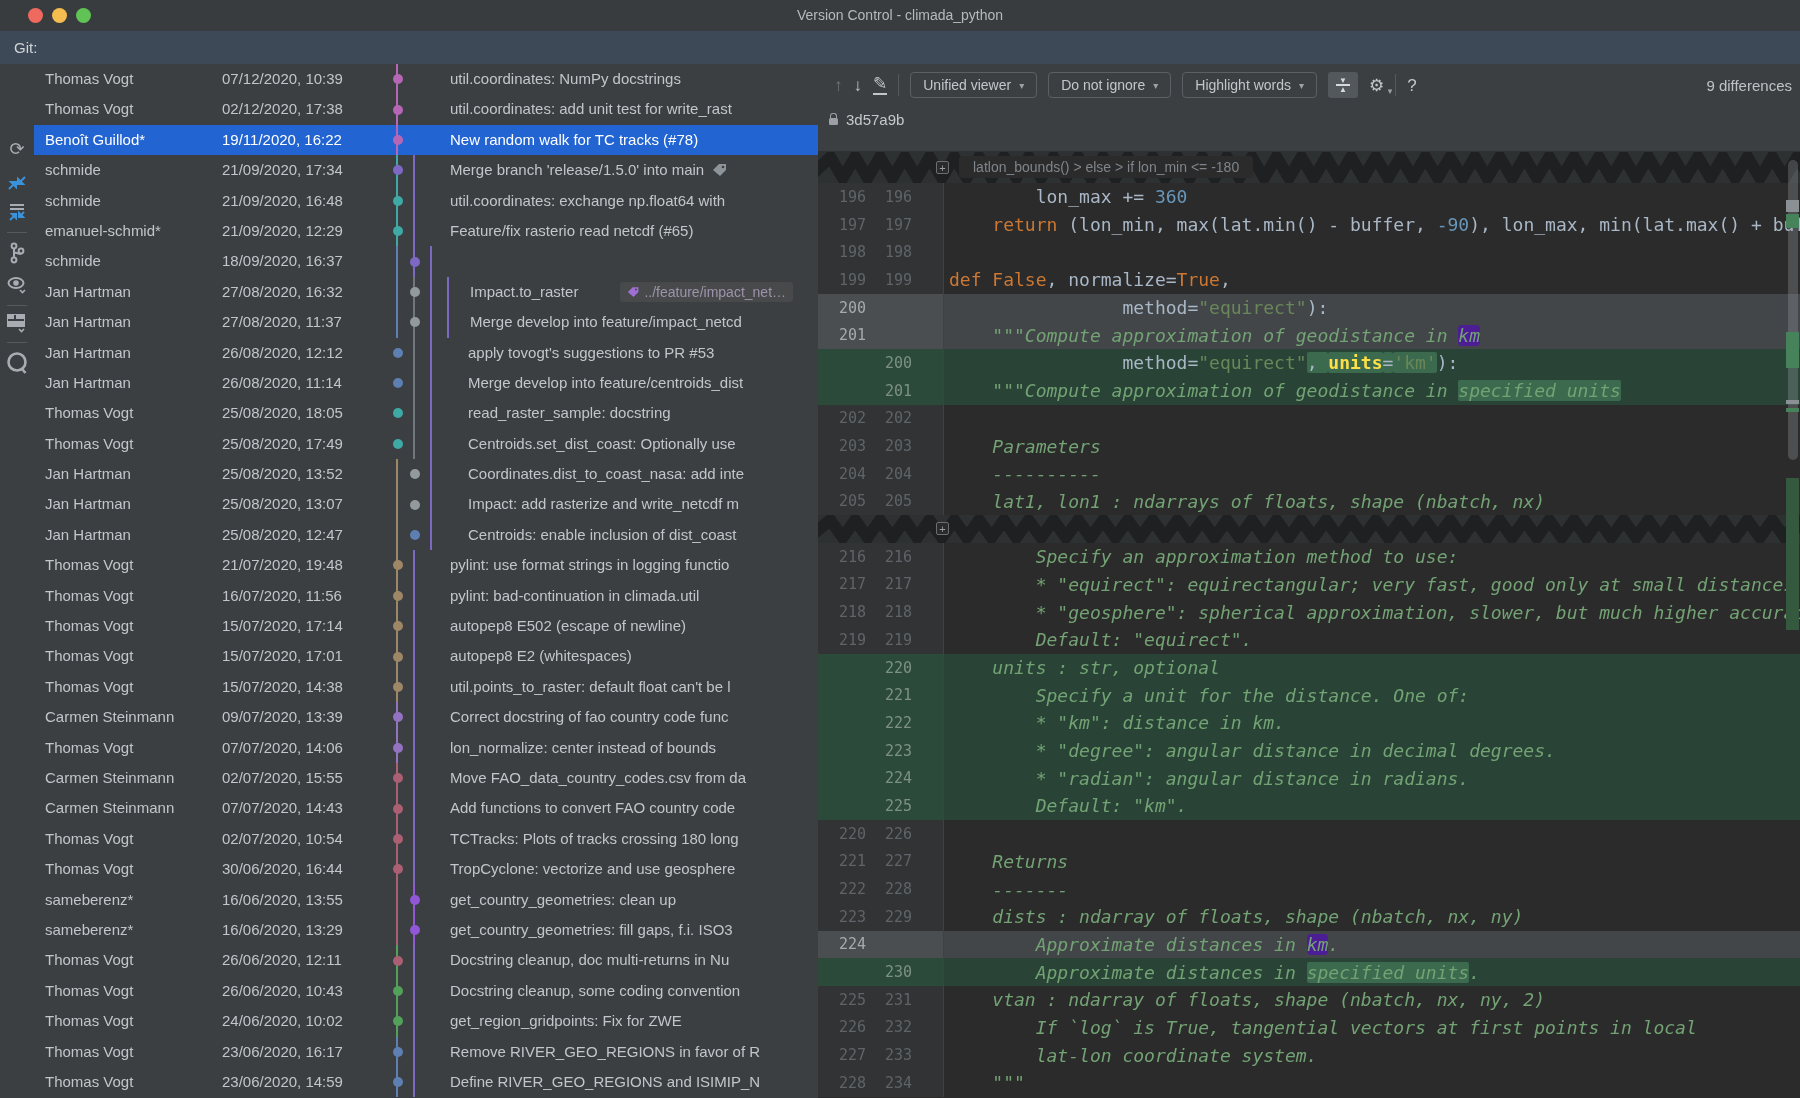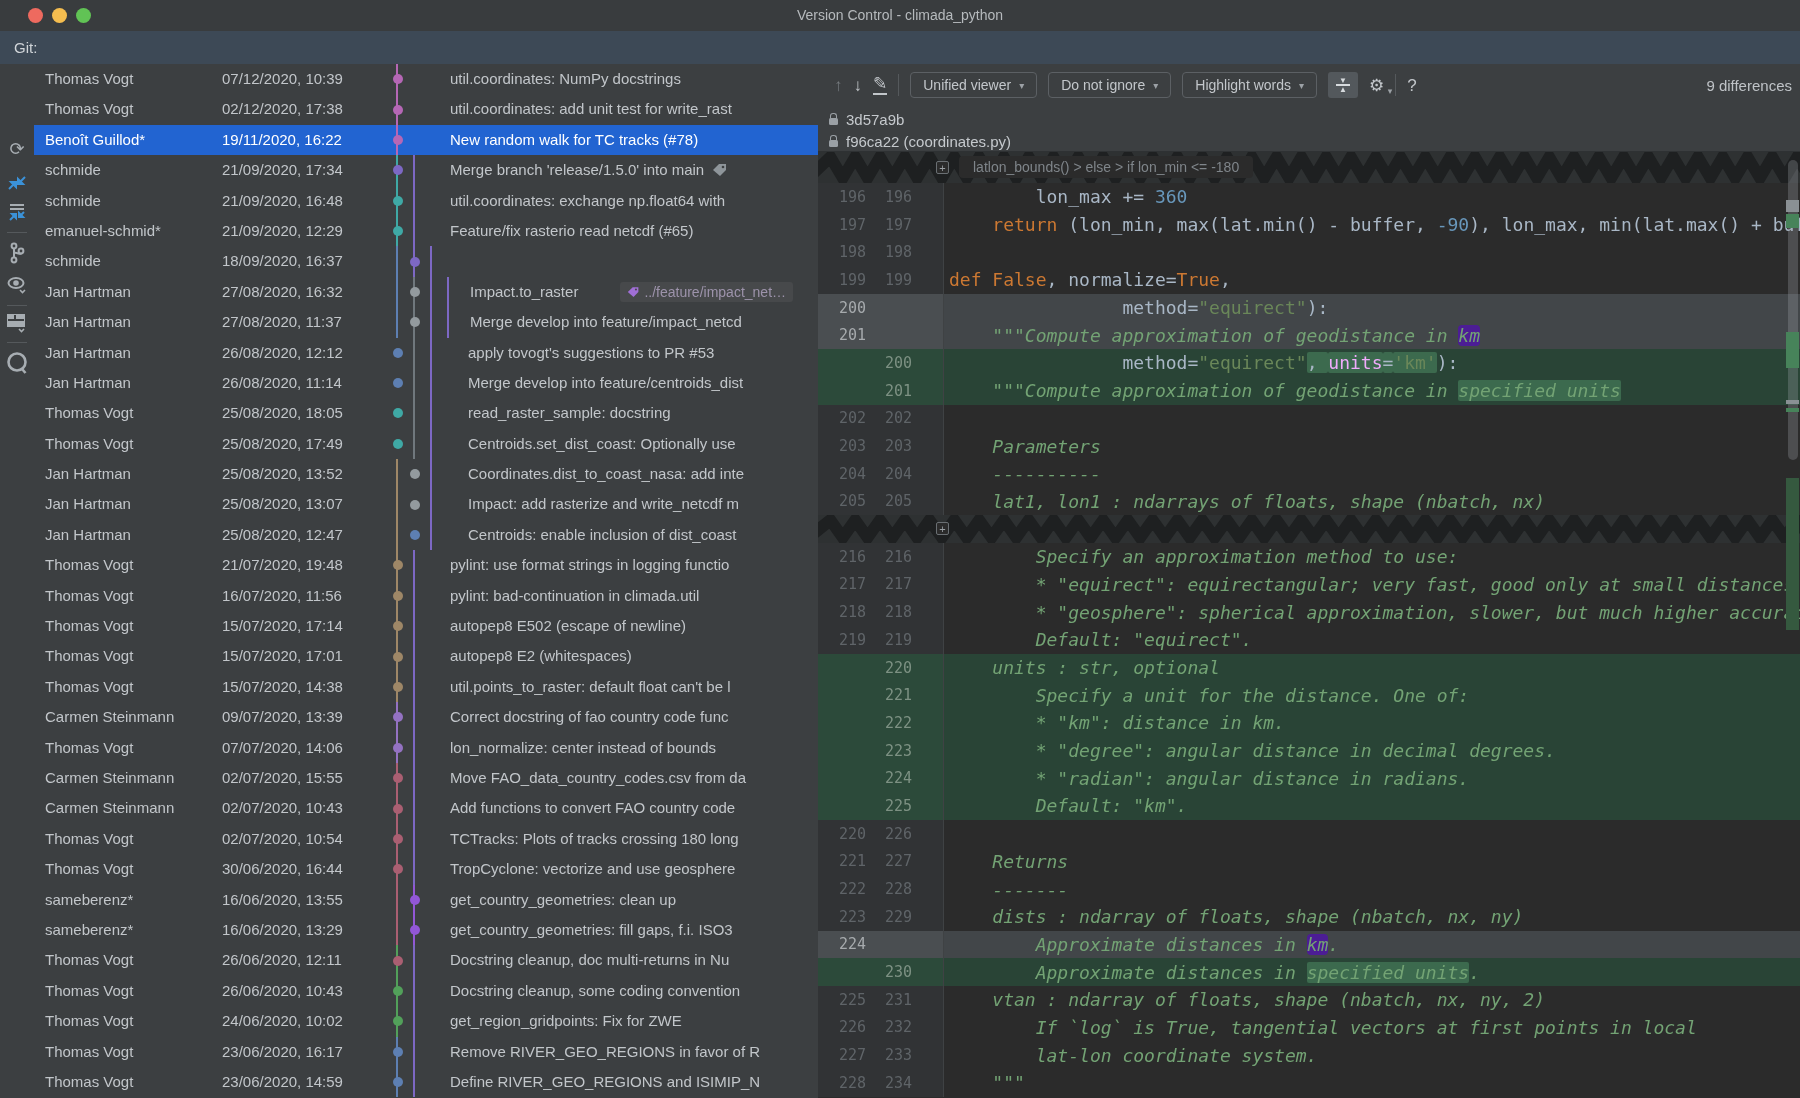--- a/index.html
+++ b/index.html
@@ -83,21 +83,21 @@
        font-family:"DejaVu Sans Mono",monospace;font-size:18px;white-space:pre;overflow:hidden;}
   .t-d{background:#424649;}
   .t-d .gut{background:#4a4e51;}
   .t-d .g-old{color:#a6aaad;}
   .t-a{background:#294436;}
   .t-a .gut{background:#2c4a3a;}
   .t-a .g-new{color:#7d9183;}
   .t-s{position:relative;background:#2e3132;}
 
   .seg-p{color:#a9b7c6}.seg-k{color:#cc7832}.seg-n{color:#6897bb}.seg-s{color:#6a8759}
-  .seg-d{color:#73a374;font-style:italic}.seg-b{color:#f0abfc;font-weight:normal}
+  .seg-d{color:#73a374;font-style:italic}.seg-b{color:#fde047;font-weight:bold}
   .hl-a{background:#3c6a4e;border-radius:2px;}
   .hl-d{background:#4c1d95;border-radius:4px;}
 
   .stripe{position:absolute;top:0;right:0;width:14px;bottom:0;}
   .mark{position:absolute;left:0;width:13px;}
   .thumb{position:absolute;right:2px;width:10px;height:300px;background:rgba(164,170,176,0.28);border-radius:5px;}
 </style>
 </head>
 <body>
 
@@ -483,21 +483,21 @@
           <div class="g-line" style="left: 11px; background: rgb(170, 95, 114);"></div>
           <div class="g-line" style="left: 28px; background: rgb(125, 104, 196);"></div>
           <div class="g-dot" style="left: 12px; background: rgb(170, 95, 114);"></div>
         </div>
         <div class="h-m" style="padding-left: 0px;">
           <span>Move FAO_data_country_codes.csv from da</span>
         </div>
       </div>
       <div class="hrow">
         <div class="h-a">Carmen Steinmann</div>
-        <div class="h-d">02/07/2020, 10:43</div>
+        <div class="h-d">07/07/2020, 14:43</div>
         <div class="h-g">
           <div class="g-line" style="left: 11px; background: rgb(170, 95, 114);"></div>
           <div class="g-line" style="left: 28px; background: rgb(125, 104, 196);"></div>
           <div class="g-dot" style="left: 12px; background: rgb(170, 95, 114);"></div>
         </div>
         <div class="h-m" style="padding-left: 0px;">
           <span>Add functions to convert FAO country code</span>
         </div>
       </div>
       <div class="hrow">
@@ -641,24 +641,20 @@
       <span class="tb-sep"></span>
       <span class="tb-icon">?</span>
       <span class="diff-count">9 differences</span>
     </div>
 
     <div class="refs">
       <div class="ref-row">
         <span class="lock"></span>
         <span>3d57a9b</span>
       </div>
-      <div class="ref-row">
-        <span class="lock"></span>
-        <span>f96ca22 (coordinates.py)</span>
-      </div>
     </div>
 
     <div class="codearea">
       <div class="zigbar" id="topzig">
           <svg class="zigsvg" viewBox="0 0 1030 31" preserveAspectRatio="none">
             <path d="M-10 26 L13 5 L26 26 L39 5 L52 26 L65 5 L78 26 L91 5 L104 26 L117 5 L130 26 L143 5 L156 26 L169 5 L182 26 L195 5 L208 26 L221 5 L234 26 L247 5 L260 26 L273 5 L286 26 L299 5 L312 26 L325 5 L338 26 L351 5 L364 26 L377 5 L390 26 L403 5 L416 26 L429 5 L442 26 L455 5 L468 26 L481 5 L494 26 L507 5 L520 26 L533 5 L546 26 L559 5 L572 26 L585 5 L598 26 L611 5 L624 26 L637 5 L650 26 L663 5 L676 26 L689 5 L702 26 L715 5 L728 26 L741 5 L754 26 L767 5 L780 26 L793 5 L806 26 L819 5 L832 26 L845 5 L858 26 L871 5 L884 26 L897 5 L910 26 L923 5 L936 26 L949 5 L962 26 L975 5 L988 26 L1001 5 L1014 26 L1027 5 L1040 26 L1053 5 L1066 26" stroke="#1e2021" stroke-width="12" fill="none"></path>
           </svg>
         <div class="unfold">+</div>
         <div class="pill">latlon_bounds() &gt; else &gt; if lon_min &lt;= -180</div>
       </div>

